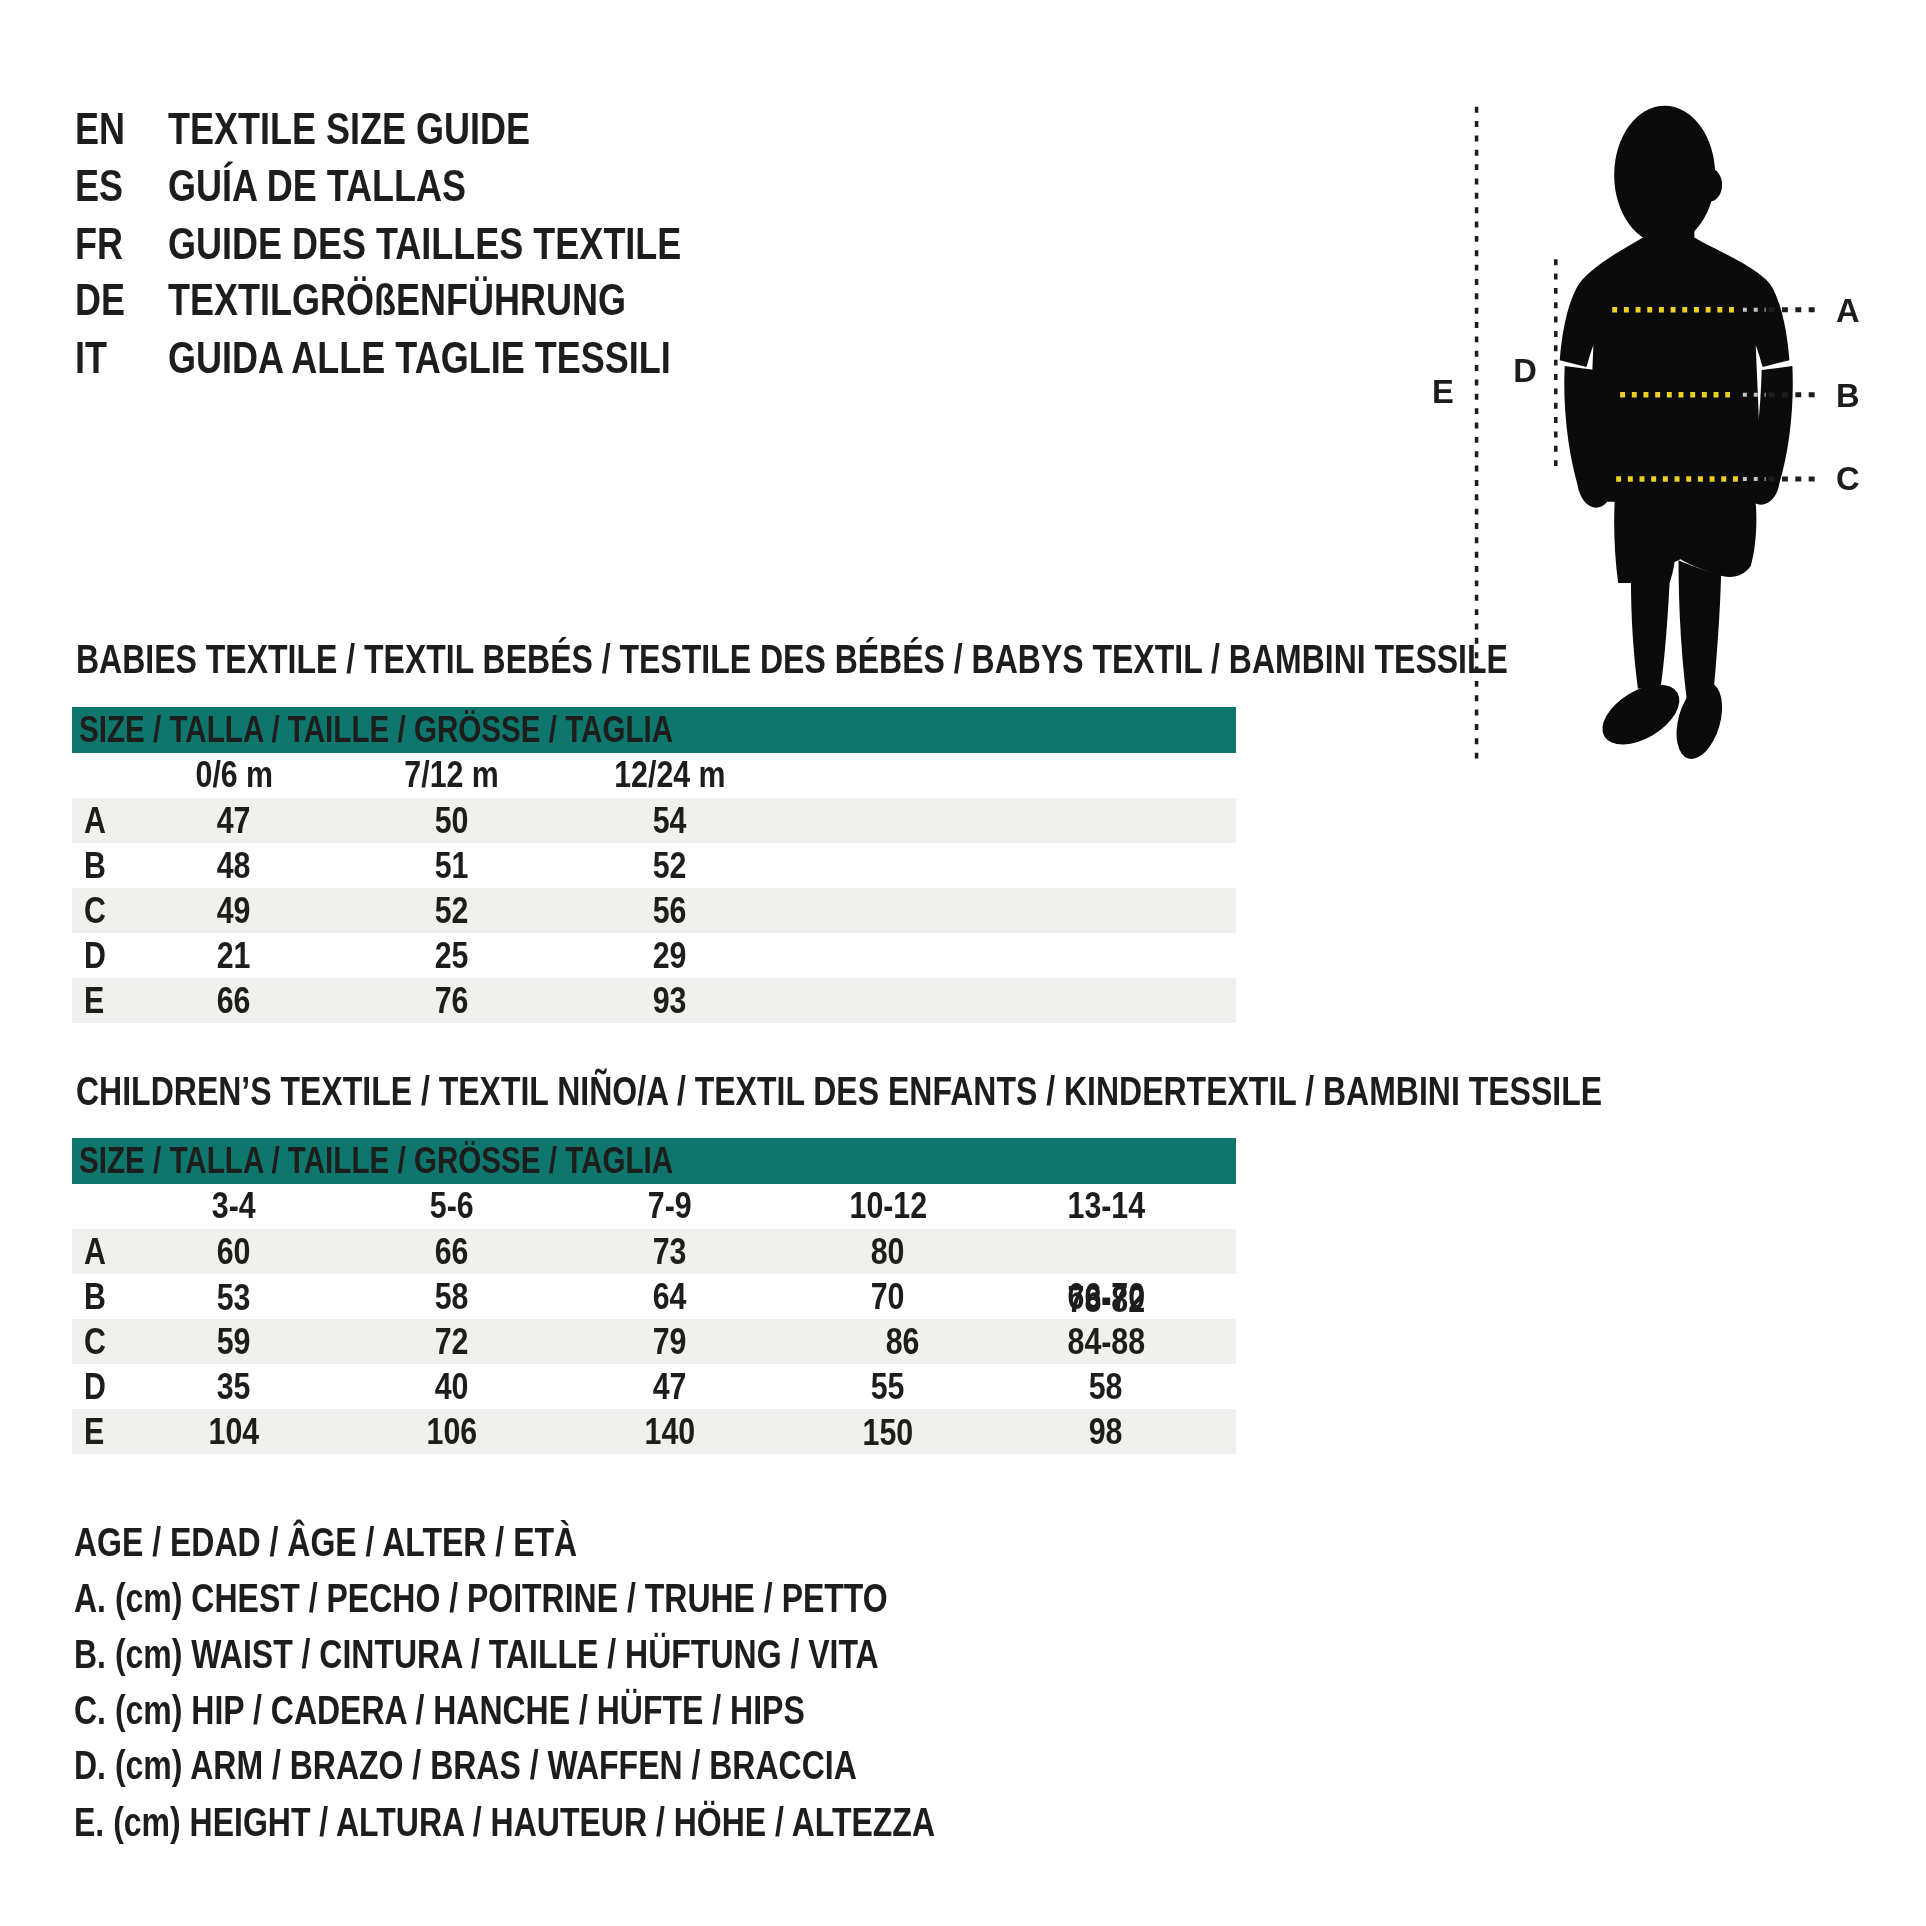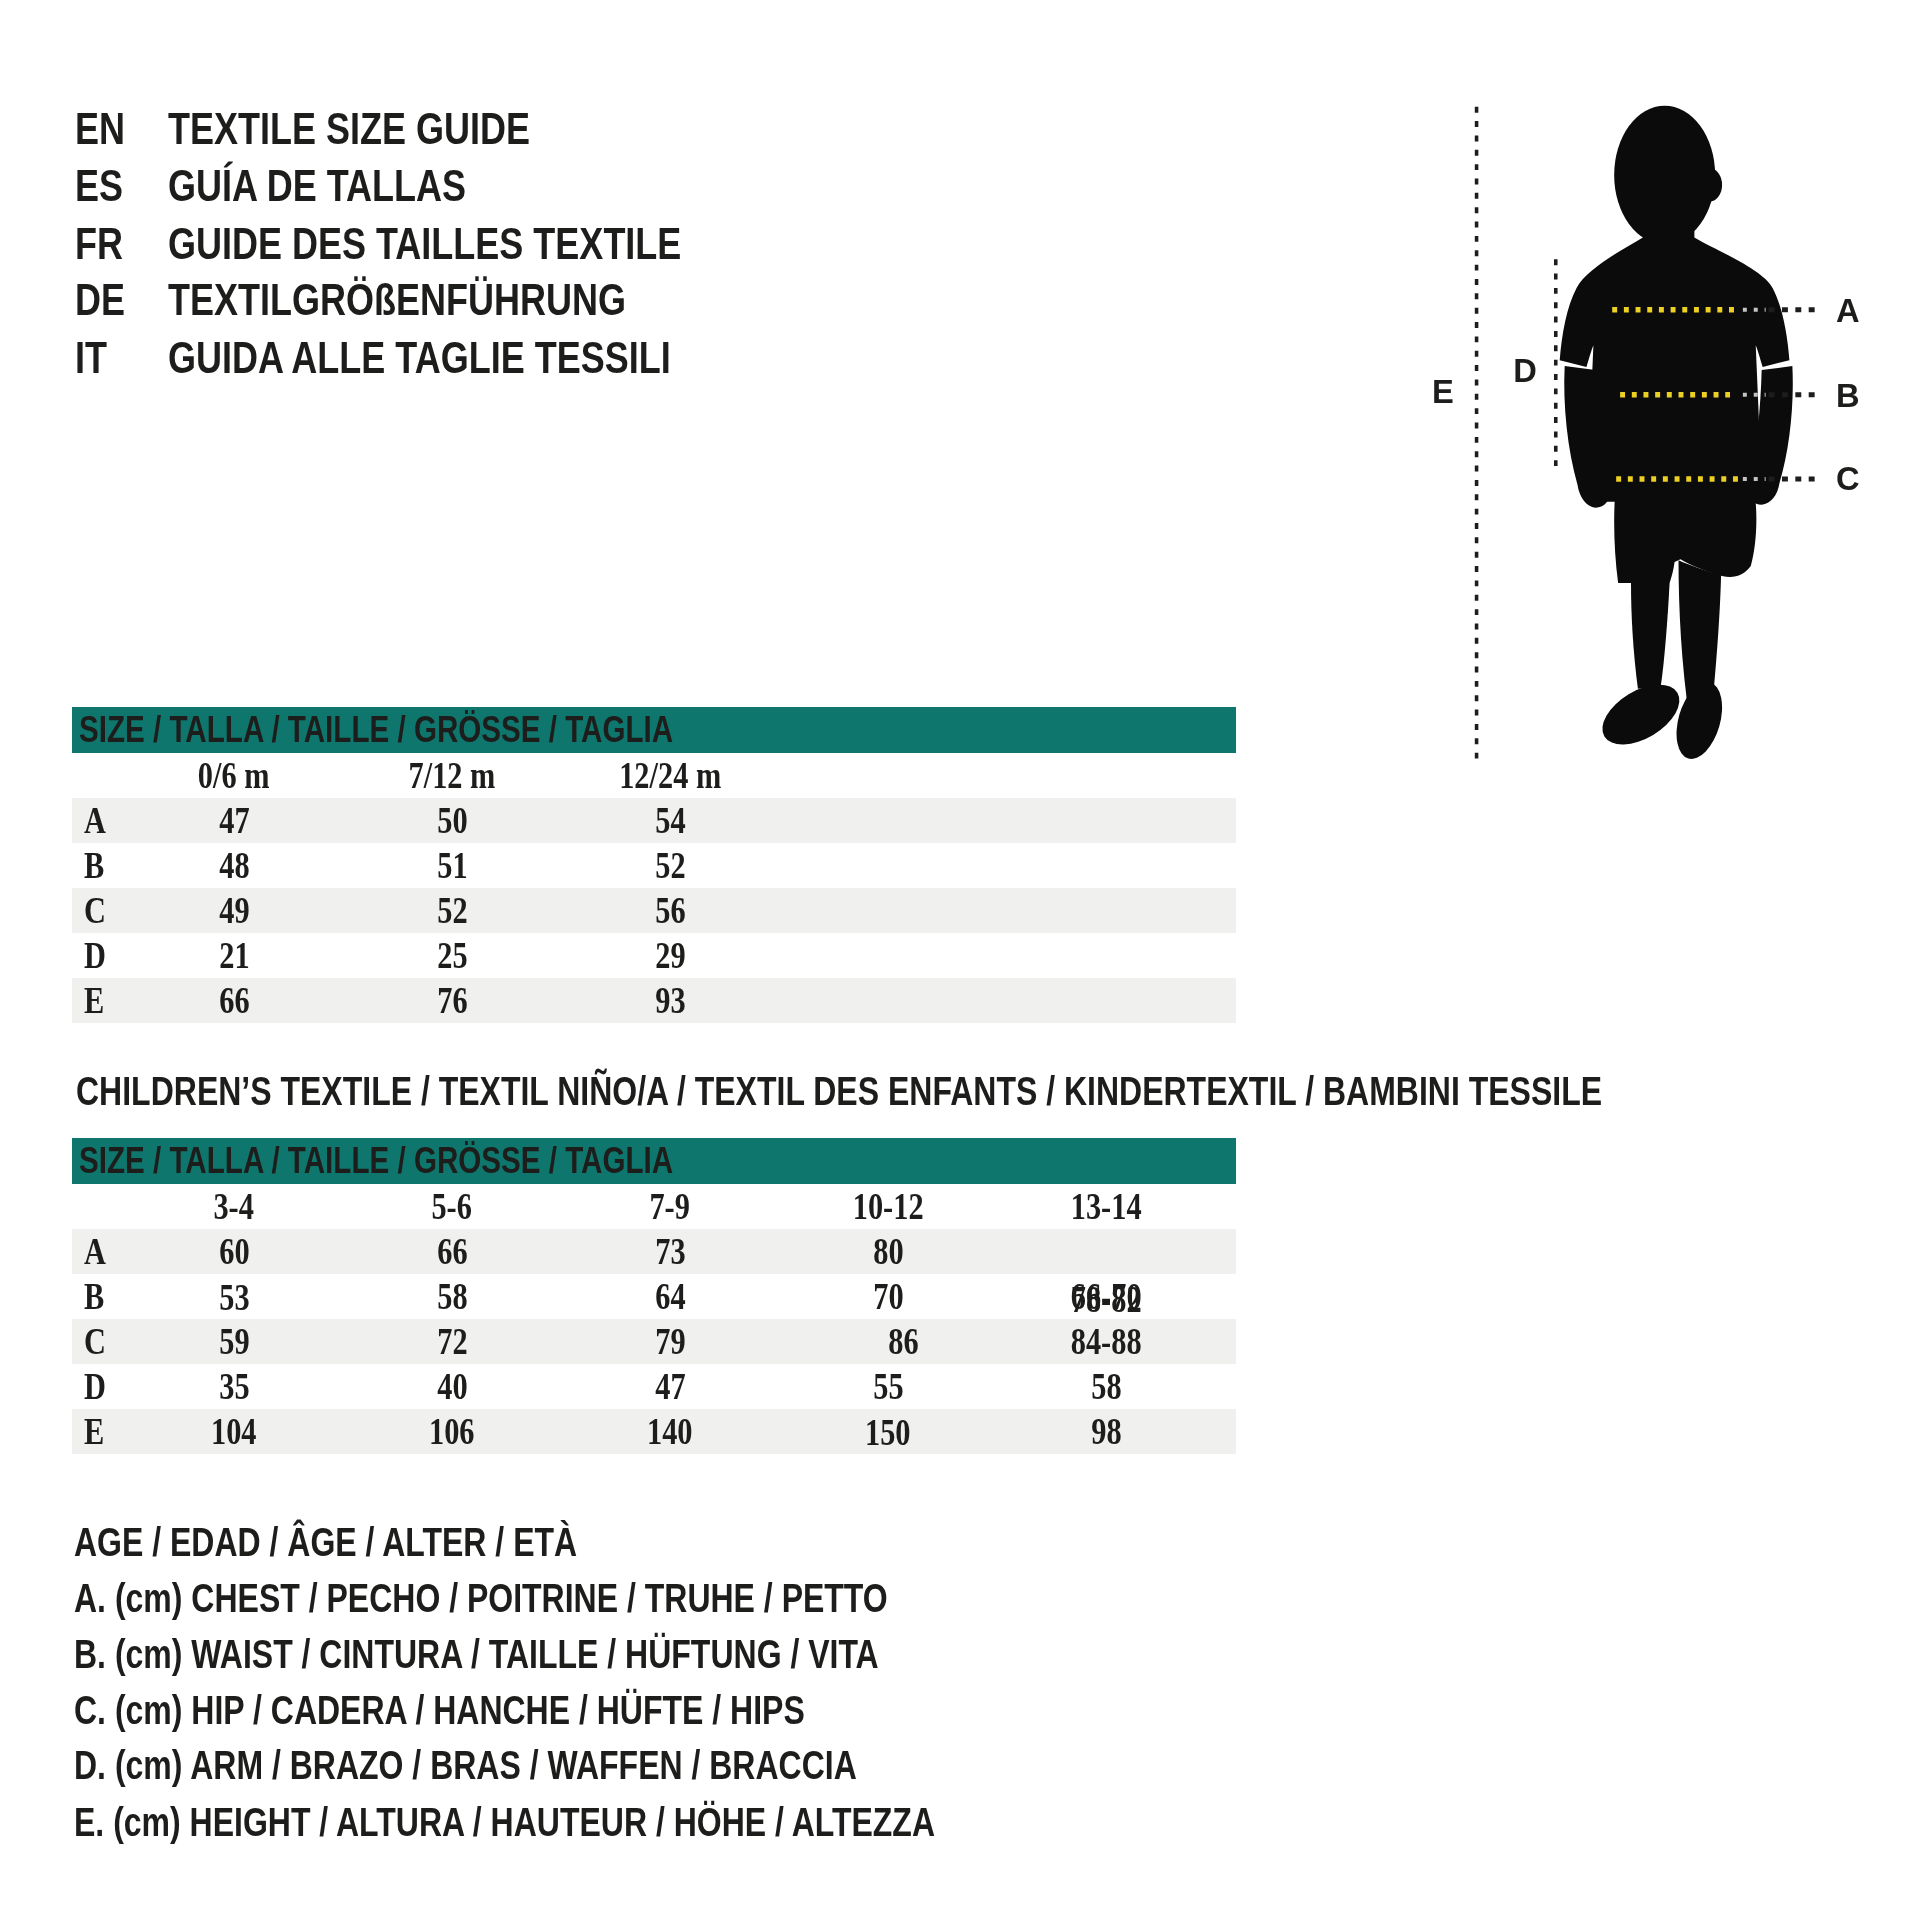--- a/index.html
+++ b/index.html
@@ -8,21 +8,21 @@
   .abs{position:absolute;}
   .cx{display:inline-block;transform:scaleX(0.8);transform-origin:0 50%;white-space:nowrap;}
   .cxc{display:inline-block;transform:scaleX(0.82);transform-origin:50% 50%;white-space:nowrap;}
   .lang-row{position:absolute;left:75px;height:57px;line-height:57px;font-size:45px;font-weight:700;}
   .lang-code{position:absolute;left:0;top:0;}
   .lang-title{position:absolute;left:93px;top:0;}
   .section-title{position:absolute;left:76px;font-size:40px;font-weight:700;line-height:40px;}
   .size-bar{position:absolute;left:72px;width:1164px;height:46px;background:#0f766e;
             display:flex;align-items:center;}
   .size-bar .cx{margin-left:7px;font-size:37px;font-weight:700;}
-  .tbl{position:absolute;left:72px;width:1164px;font-family:Liberation Serif, serif;}
+  .tbl{position:absolute;left:72px;width:1164px;}
   .trow{position:relative;width:1164px;}
   .trow.header{height:46px;}
   .trow.data{height:45px;}
   .trow.stripe{background:#f0f0ef;}
   .tcell{position:absolute;top:0;height:100%;display:flex;align-items:center;justify-content:center;
          width:218px;font-size:37px;font-weight:700;}
   .tlabel{position:absolute;left:12px;top:0;height:100%;display:flex;align-items:center;
           font-size:37px;font-weight:700;}
   .legend-line{position:absolute;left:74px;font-size:40px;font-weight:700;line-height:40px;}
   svg text{font-family:"Liberation Sans","DejaVu Sans",sans-serif;}
@@ -101,20 +101,23 @@
     <line x1="610" y1="424" x2="633" y2="424" stroke="#c4c4c4" stroke-width="4" stroke-dasharray="4 7"></line>
     <line x1="636" y1="424" x2="684" y2="424" stroke="#1d1d1b" stroke-width="5" stroke-dasharray="6 7.5"></line>
 
     <text x="704" y="265" font-size="33" font-weight="700" fill="#1d1d1b">A</text>
     <text x="704" y="351" font-size="33" font-weight="700" fill="#1d1d1b">B</text>
     <text x="704" y="435" font-size="33" font-weight="700" fill="#1d1d1b">C</text>
     <text x="378" y="326" font-size="33" font-weight="700" fill="#1d1d1b">D</text>
     <text x="296" y="347" font-size="33" font-weight="700" fill="#1d1d1b">E</text>
   </svg>
 
+  <div class="section-title" style="top:639px">
+    <span class="cx">BABIES TEXTILE / TEXTIL BEBÉS / TESTILE DES BÉBÉS / BABYS TEXTIL / BAMBINI TESSILE</span>
+  </div>
   <div class="size-bar" style="top:707px">
     <span class="cx">SIZE / TALLA / TAILLE / GRÖSSE / TAGLIA</span>
   </div>
   <div class="tbl" style="top:752px" id="babies-table">
       <div class="trow header">
         <div class="tcell" style="left: 53px;">
           <span class="cxc">0/6 m</span>
         </div>
         <div class="tcell" style="left: 271px;">
           <span class="cxc">7/12 m</span>

